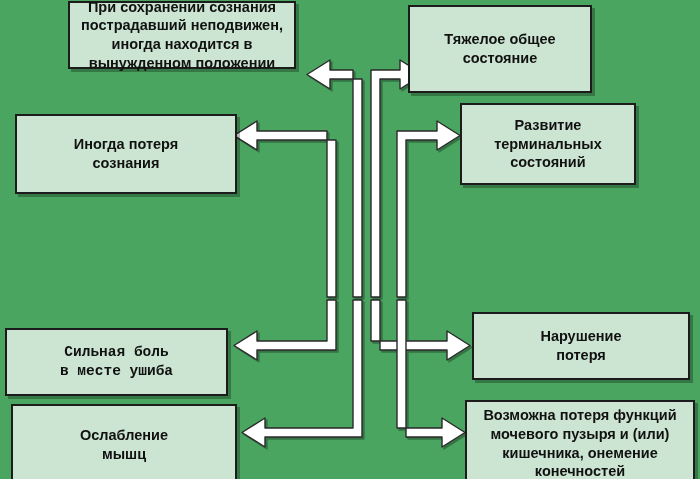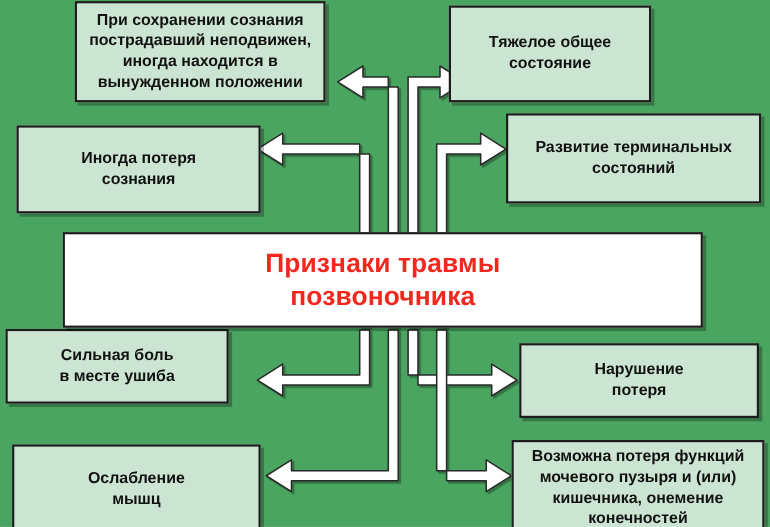--- a/index.html
+++ b/index.html
@@ -82,48 +82,44 @@
       <path d="M 327 300 L 327 341 L 257 341 L 257 331 L 234 345.5 L 257 360 L 257 350 L 336 350 L 336 300 Z"></path>
 
       <path d="M 371 300 L 371 341 L 447 341 L 447 331 L 470 345.5 L 447 360 L 447 350 L 380 350 L 380 300 Z"></path>
 
       <path d="M 353 300 L 353 428 L 265 428 L 265 418 L 242 432.5 L 265 447 L 265 437 L 362 437 L 362 300 Z"></path>
 
       <path d="M 397 300 L 397 428 L 442 428 L 442 418 L 465 432.5 L 442 447 L 442 437 L 406 437 L 406 300 Z"></path>
     </g>
   </svg>
 
-  <div class="node" style="left:68px; top:1px; width:228px; height:92px;">
+  <div class="node" style="left:68px; top:1px; width:228px; height:68px;">
     <span class="txt">При сохранении сознания
 пострадавший неподвижен,
 иногда находится в
 вынужденном положении</span>
   </div>
 
   <div class="node" style="left:408px; top:5px; width:184px; height:88px;">
     <span class="txt">Тяжелое общее
 состояние</span>
   </div>
 
   <div class="node" style="left:15px; top:103px; width:222px; height:80px;margin-top:11px;">
     <span class="txt">Иногда потеря
 сознания</span>
   </div>
 
-  <div class="node" style="left:460px; top:103px; width:232px; height:82px;">
+  <div class="node" style="left:460px; top:103px; width:176px; height:82px;">
     <span class="txt">Развитие терминальных
 состояний</span>
   </div>
 
-  <div class="node center" style="left:57px; top:211px; width:582px; height:87px;">
-    <span class="txt">Признаки травмы
-позвоночника</span>
-  </div>
 
-  <div class="node" style="left:5px; top:299px; width:203px; height:68px;">
+  <div class="node" style="left:5px; top:328px; width:223px; height:68px;font-family:Liberation Mono, monospace;">
     <span class="txt">Сильная боль
 в месте ушиба</span>
   </div>
 
   <div class="node" style="left:472px; top:312px; width:218px; height:68px;">
     <span class="txt">Нарушение
 потеря</span>
   </div>
 
   <div class="node" style="left:11px; top:404px; width:226px; height:82px;">

